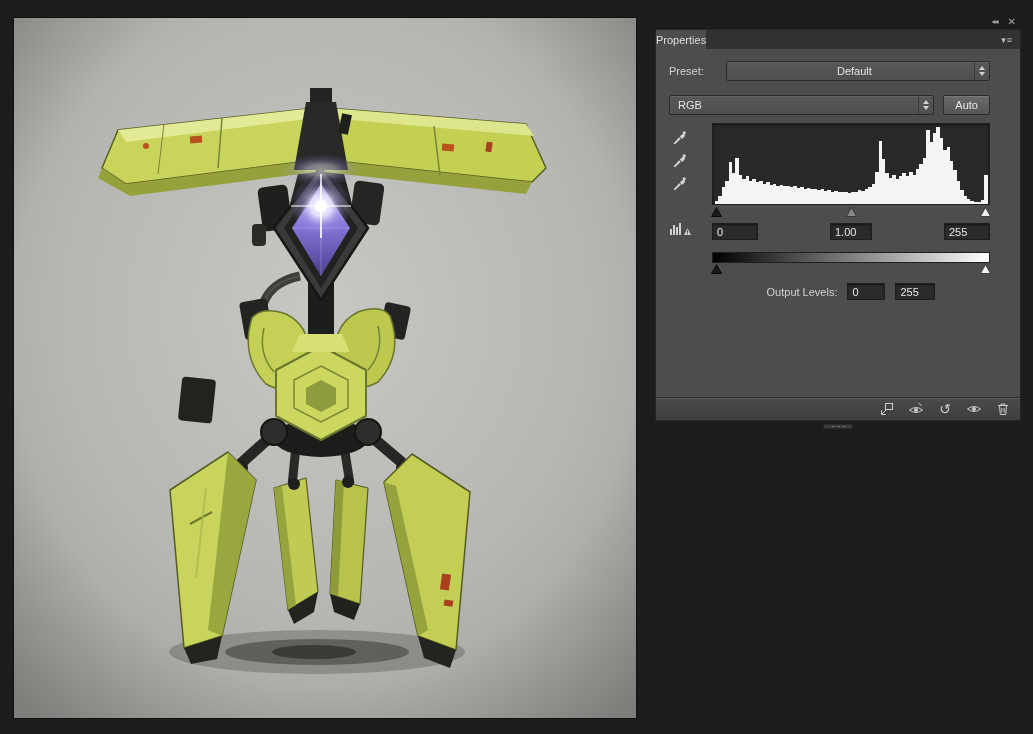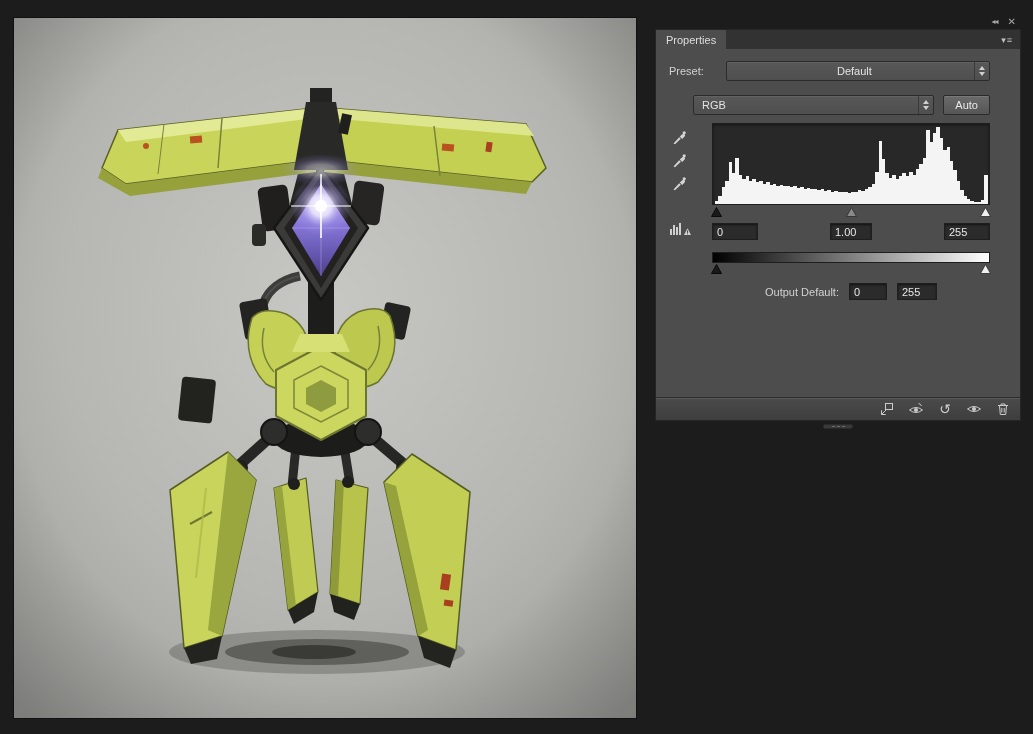--- a/index.html
+++ b/index.html
@@ -10,21 +10,21 @@
   .canvas-area { position:absolute; left:14px; top:18px; width:622px; height:700px; box-shadow:0 0 0 1px #111; }
   .canvas-area svg { display:block; }
 
   
   .dock { position:absolute; left:655px; top:14px; width:366px; }
   .dock-topbar { height:15px; display:flex; justify-content:flex-end; align-items:center; gap:10px; padding-right:5px; color:#a8a8a8; }
   .dock-topbar .glyph { font-size:8px; line-height:10px; cursor:pointer; letter-spacing:-1px; }
   .dock-topbar .close { font-size:10px; letter-spacing:0; }
 
   .tab-row { height:20px; background:#323232; display:flex; align-items:stretch; border:1px solid #262626; border-bottom:none; }
-  .tab { background:#4d4d4d; color:#dedede; font-size:11px; padding:0 10px; display:flex; align-items:center; }
+  .tab { background:#4d4d4d; color:#dedede; font-size:11px; padding:0 0; display:flex; align-items:center; }
   .tab-fill { flex:1; }
   .panel-menu { color:#c2c2c2; font-size:9px; padding:0 7px; display:flex; align-items:center; cursor:pointer; letter-spacing:1px; }
 
   .panel-body { background:#4d4d4d; border:1px solid #262626; border-top:none; display:flex; flex-direction:column; height:372px; }
 
   .panel-header { height:30px; display:flex; align-items:center; gap:7px; padding:0 9px; border-bottom:1px solid #404040; box-shadow:0 1px 0 #575757 inset; }
   .thumb { width:23px; height:18px; border-radius:2px; border:1px solid #2c2c2c; display:flex; align-items:flex-end; justify-content:center; gap:1px; padding:2px 3px; }
   .levels-thumb { background:#262626; box-shadow:0 0 0 1px #6e6e6e; }
   .levels-thumb i { display:block; width:2px; background:#eaeaea; }
   .mask-thumb { background:#b5b5b5; align-items:center; }
@@ -39,21 +39,21 @@
   .preset-row .label { margin-right:22px; }
 
   .select { height:20px; background:linear-gradient(#585858,#4f4f4f); border:1px solid #2b2b2b; border-radius:2px; display:flex; align-items:center; color:#e3e3e3; font-size:11px; padding-left:8px; cursor:pointer; box-shadow:inset 0 1px 0 rgba(255,255,255,.07); }
   .select .sel-text { flex:1; }
   .spin { width:15px; align-self:stretch; border-left:1px solid #3a3a3a; display:flex; flex-direction:column; align-items:center; justify-content:center; gap:2px; }
   .spin i { display:block; width:0; height:0; border-left:3.5px solid transparent; border-right:3.5px solid transparent; }
   .spin .up { border-bottom:4px solid #cfcfcf; }
   .spin .dn { border-top:4px solid #cfcfcf; }
   .preset-select { flex:1;text-align:center; }
 
-  .channel-row { margin-top:14px; margin-left:24px; gap:9px; }
+  .channel-row { margin-top:14px; gap:9px; }
   .channel-select { flex:1; }
   .auto-btn { height:20px; padding:0 11px; font-size:11px; color:#e8e8e8; background:linear-gradient(#6a6a6a,#565656); border:1px solid #2b2b2b; border-radius:2px; cursor:pointer; box-shadow:inset 0 1px 0 rgba(255,255,255,.1); }
 
   .main-area { display:flex; margin-top:8px; }
   .tool-col { width:43px; display:flex; flex-direction:column; align-items:flex-start; padding-top:4px; }
   .dropper { width:20px; height:20px; margin-bottom:3px; display:flex; align-items:center; justify-content:center; cursor:pointer; border:1px solid transparent; border-radius:2px; }
   .warn-icon { margin-top:24px; cursor:pointer; }
 
   .levels-col { flex:1; }
   .hist-box { height:82px; background:#282828; border:1px solid #1e1e1e; box-shadow:inset 0 1px 3px rgba(0,0,0,.5); padding:3px 2px 0 2px; }
@@ -412,21 +412,21 @@
                 </svg>
             </span>
             <span class="sl sl-white">
               <svg width="11" height="10" viewBox="0 0 11 10">
                   <polygon points="5.5,0.5 10.5,9.5 0.5,9.5" fill="#f0f0f0" stroke="#2a2a2a" stroke-width="0.8"></polygon>
                 </svg>
             </span>
           </div>
 
           <div class="row output-row">
-            <span class="label">Output Default:</span>
+            <span class="label">Output Levels:</span>
             <input class="num-field" value="0" style="">
             <input class="num-field w-out-high" value="255" style="">
           </div>
         </div>
       </div>
 
       <div class="panel-spacer"></div>
     </div>
 
     <div class="panel-footer">

